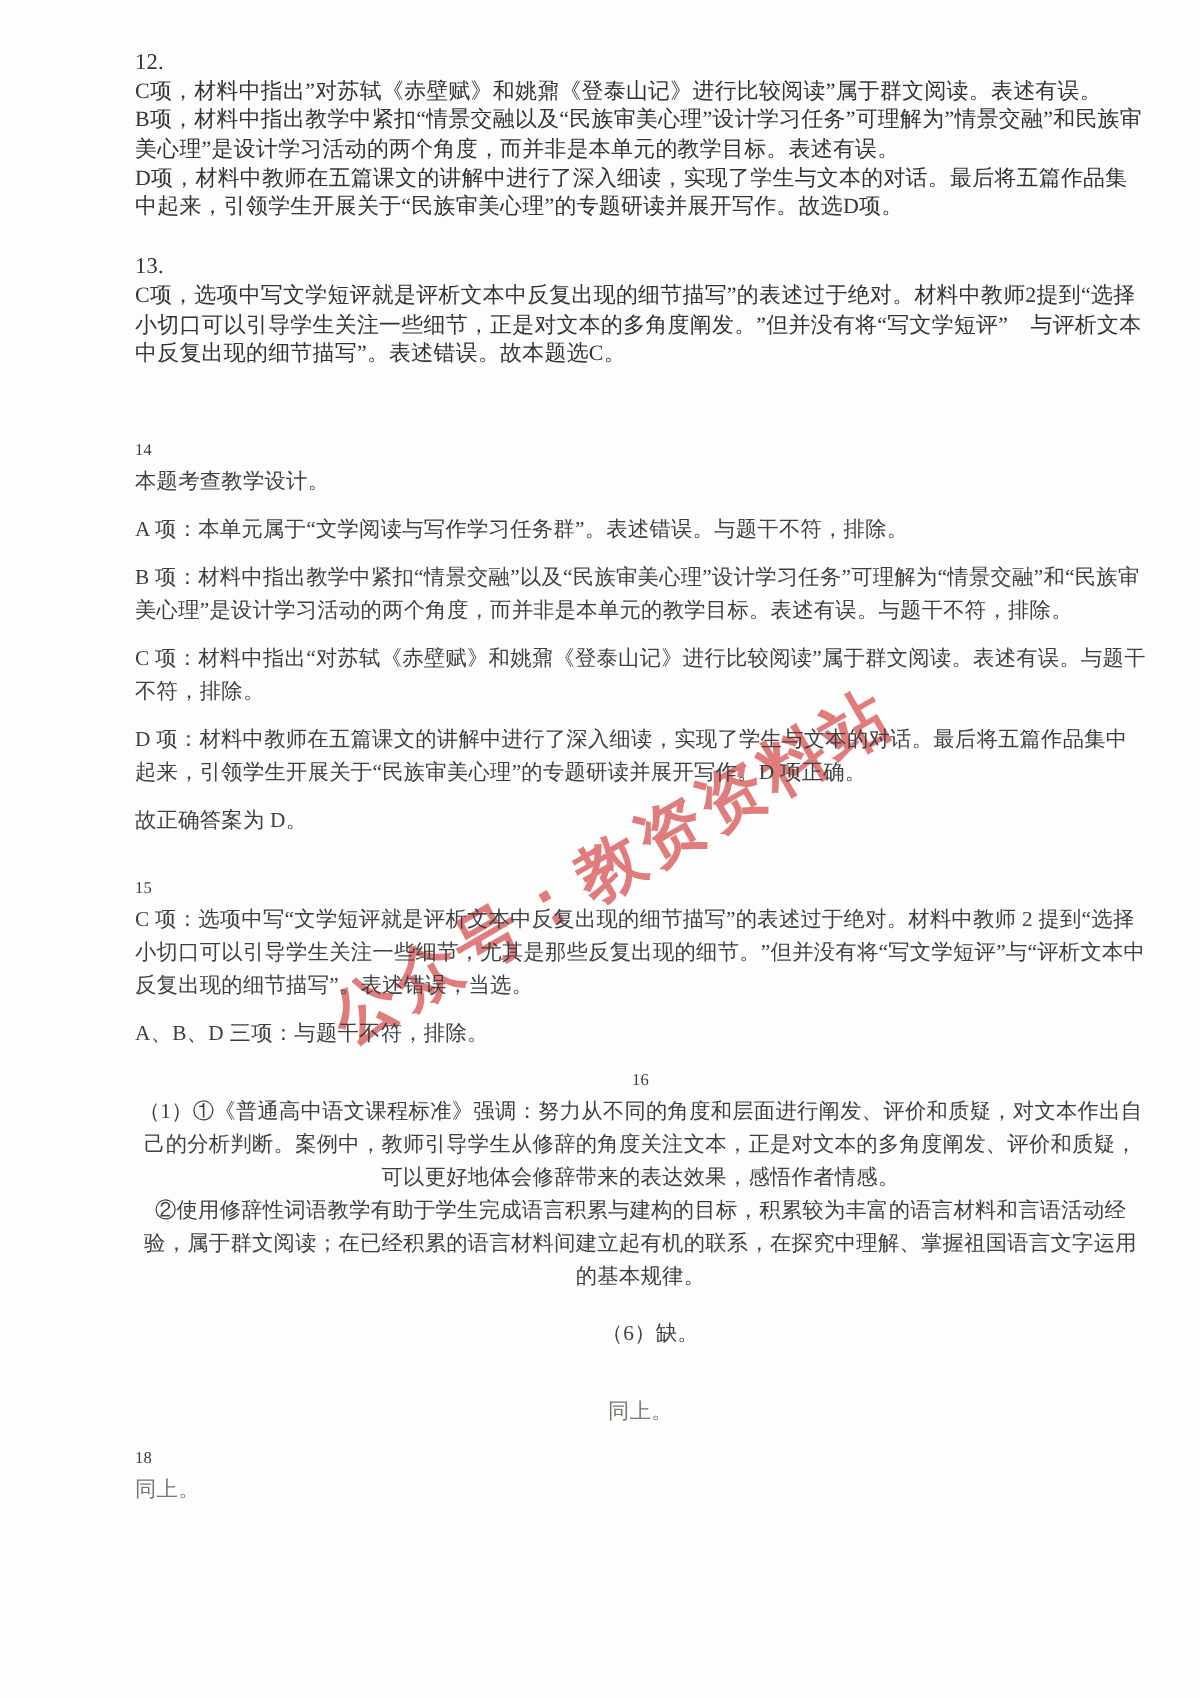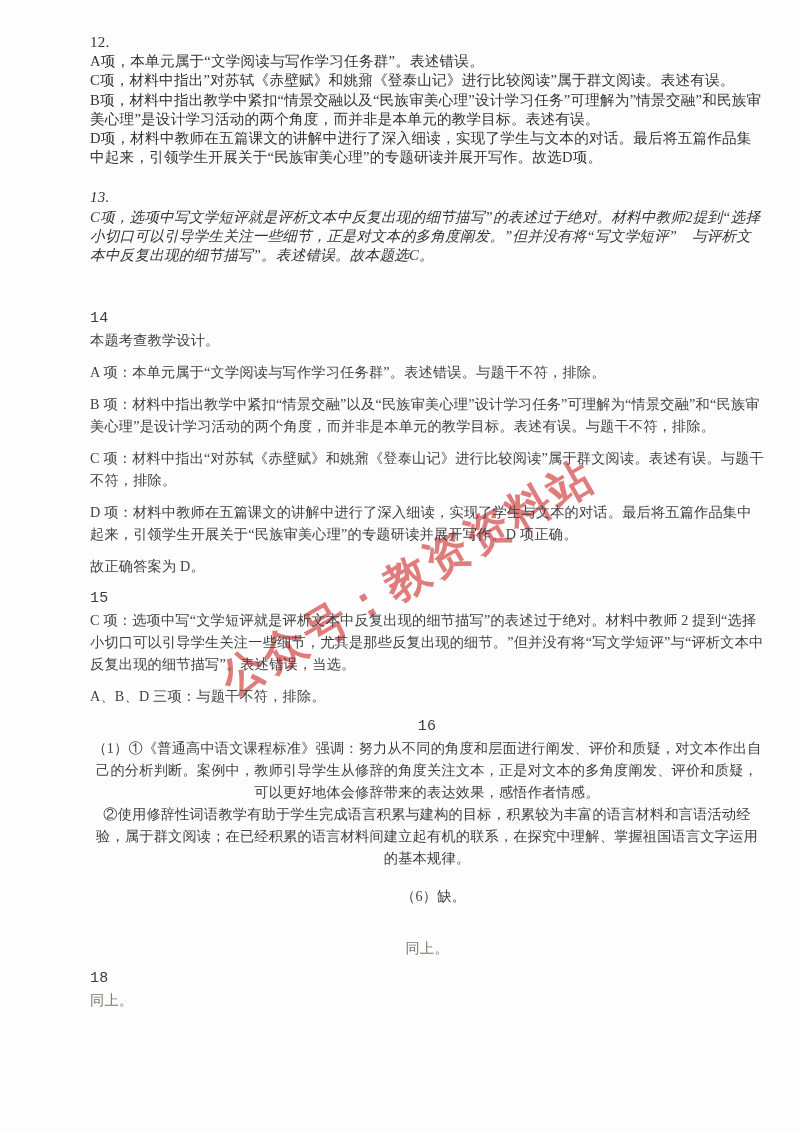--- a/index.html
+++ b/index.html
@@ -23,39 +23,39 @@
   }
   
   .sec-old {
     font-size: 14.6px;
     line-height: 19.2px;
     color: #333333;
     letter-spacing: 0.2px;
   }
   .sec-old p { margin: 0; }
   .sec-old .qnum { font-size: 15px; }
-  .sec-13 { margin-top: 21px; font-style: italic; }
+  .sec-13 { margin-top: 21px; }
   
   .sec-new {
     font-size: 14.2px;
     line-height: 22px;
     color: #3f3f3f;
     letter-spacing: 0.2px;
   }
   .sec-new p { margin: 10px 0 0 0; }
   .sec-new p.first { margin-top: 0; }
   .qnum-sans {
-    font-family: Liberation Mono, monospace;
-    font-size: 15px;
+    font-family: Liberation Serif, serif;
+    font-size: 11px;
     line-height: 20px;
     color: #3c3c3c;
     margin: 0;
   }
   .sec-14 { margin-top: 44px; }
-  .sec-15 { margin-top: 12px; }
+  .sec-15 { margin-top: 24px; }
   .sec-16 { margin-top: 10px; text-align: center; }
   .sec-18 { margin-top: 8px; }
   .joined { margin-top: 0 !important; }
   .indent { padding-left: 13px; margin-top: 16px !important; }
   .muted { color: #7c766c; margin-top: 30px !important; }
   .muted-tight { color: #7c766c; margin-top: 0 !important; }
   .watermark {
     position: absolute;
     z-index: 1;
     left: 408px;
@@ -76,21 +76,20 @@
 <body>
 
 <div class="page">
 
   <div class="watermark">公众号：教资资料站</div>
 
   <div class="content">
 
     <div class="sec-old sec-12">
       <p class="qnum">12.</p>
-      <p>A项，本单元属于“文学阅读与写作学习任务群”。表述错误。</p>
       <p>C项，材料中指出”对苏轼《赤壁赋》和姚鼐《登泰山记》进行比较阅读”属于群文阅读。表述有误。</p>
       <p>B项，材料中指出教学中紧扣“情景交融以及“民族审美心理”设计学习任务”可理解为”情景交融”和民族审美心理”是设计学习活动的两个角度，而并非是本单元的教学目标。表述有误。</p>
       <p>D项，材料中教师在五篇课文的讲解中进行了深入细读，实现了学生与文本的对话。最后将五篇作品集中起来，引领学生开展关于“民族审美心理”的专题研读并展开写作。故选D项。</p>
     </div>
 
     <div class="sec-old sec-13">
       <p class="qnum">13.</p>
       <p>C项，选项中写文学短评就是评析文本中反复出现的细节描写”的表述过于绝对。材料中教师2提到“选择小切口可以引导学生关注一些细节，正是对文本的多角度阐发。”但并没有将“写文学短评”　与评析文本中反复出现的细节描写”。表述错误。故本题选C。</p>
     </div>
 

